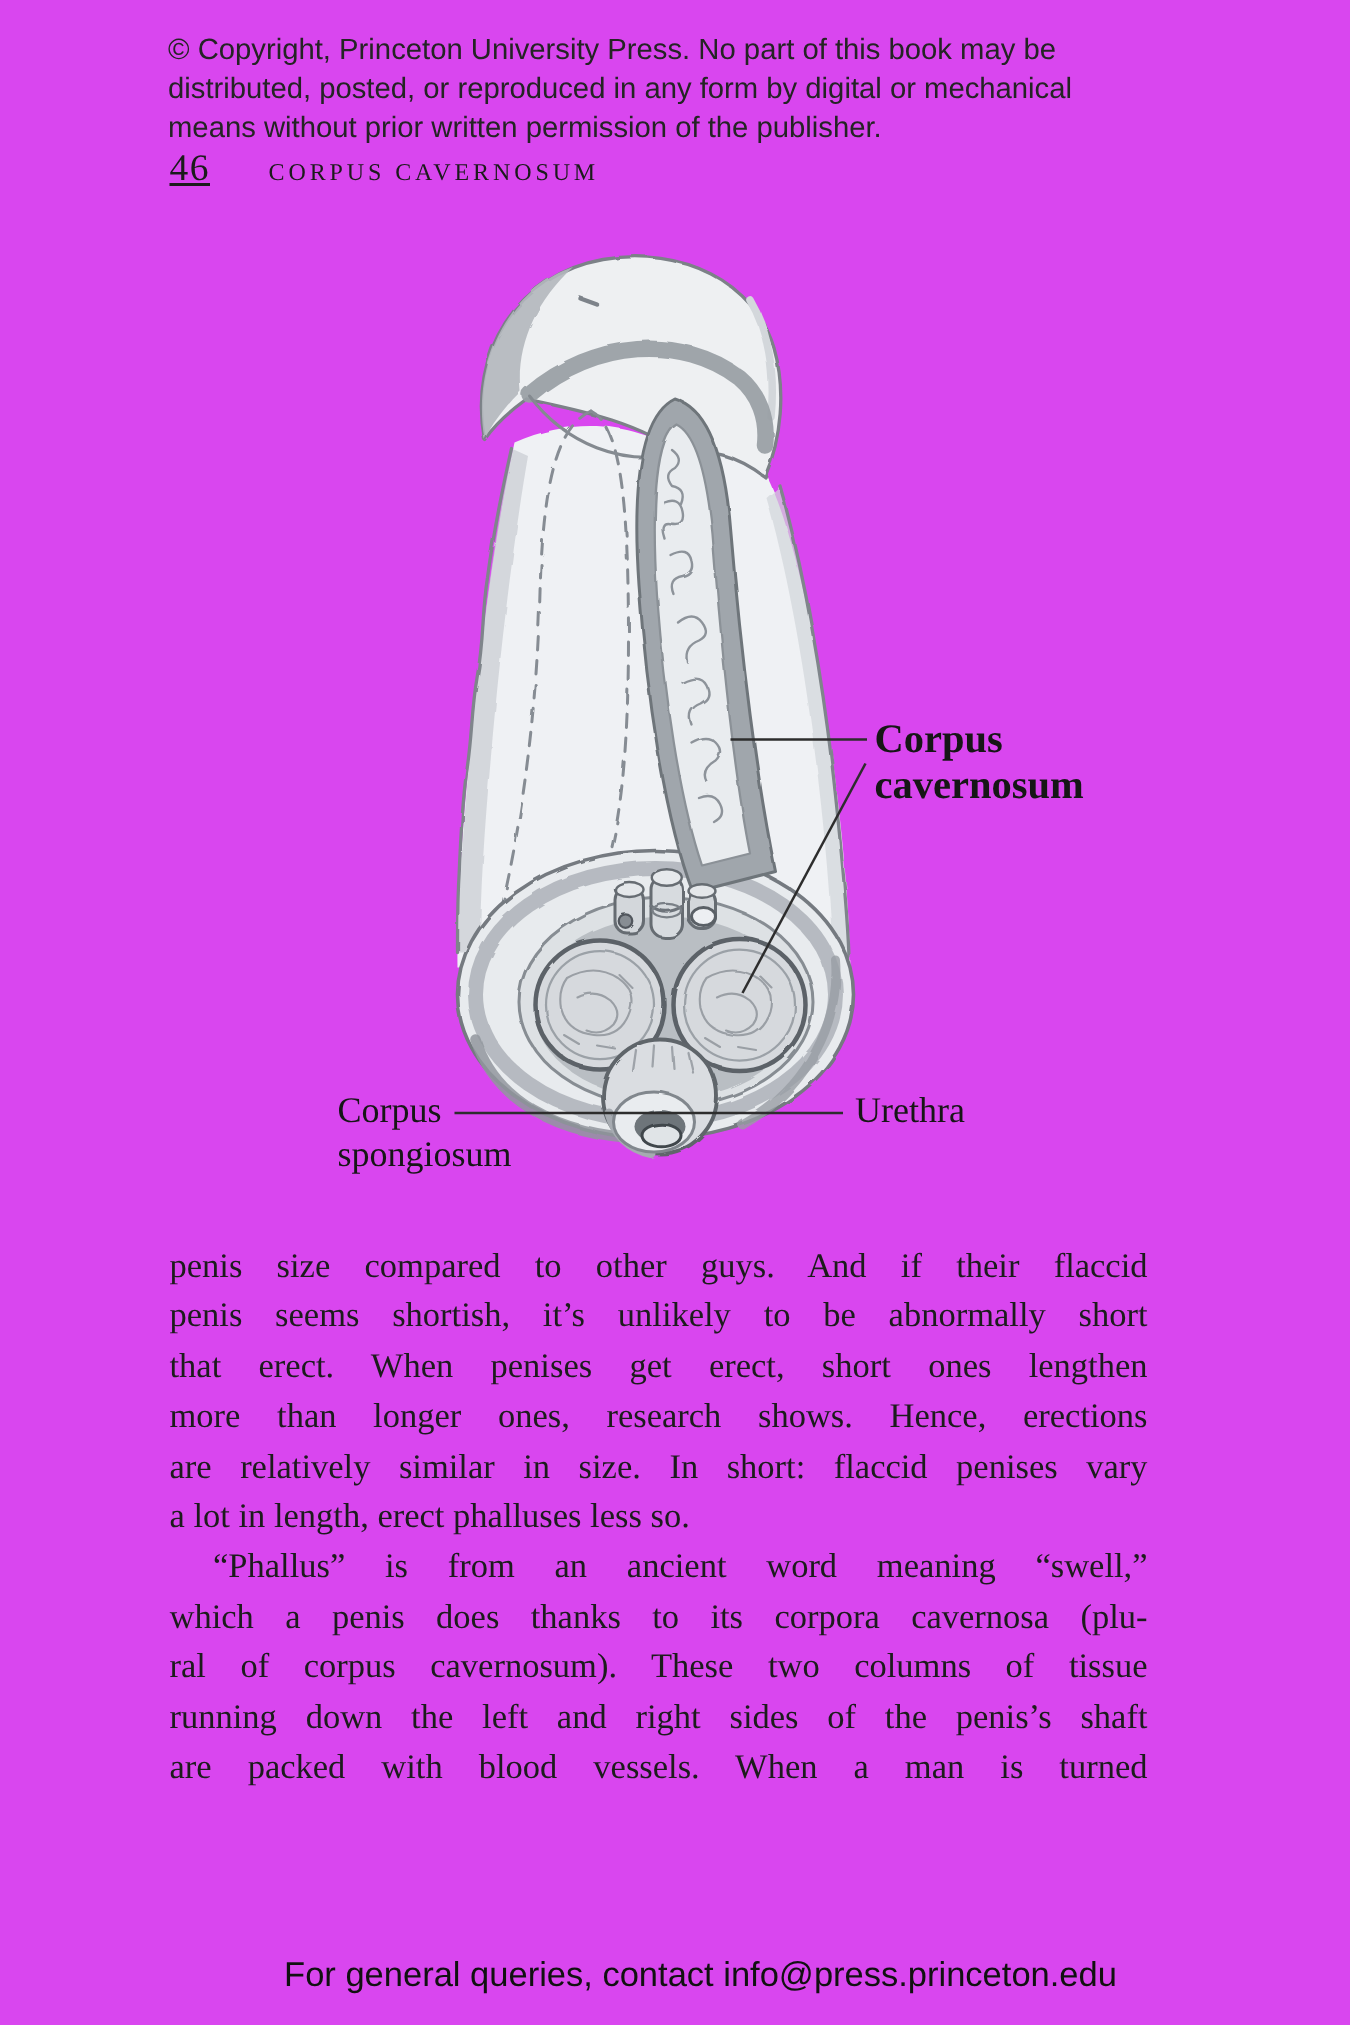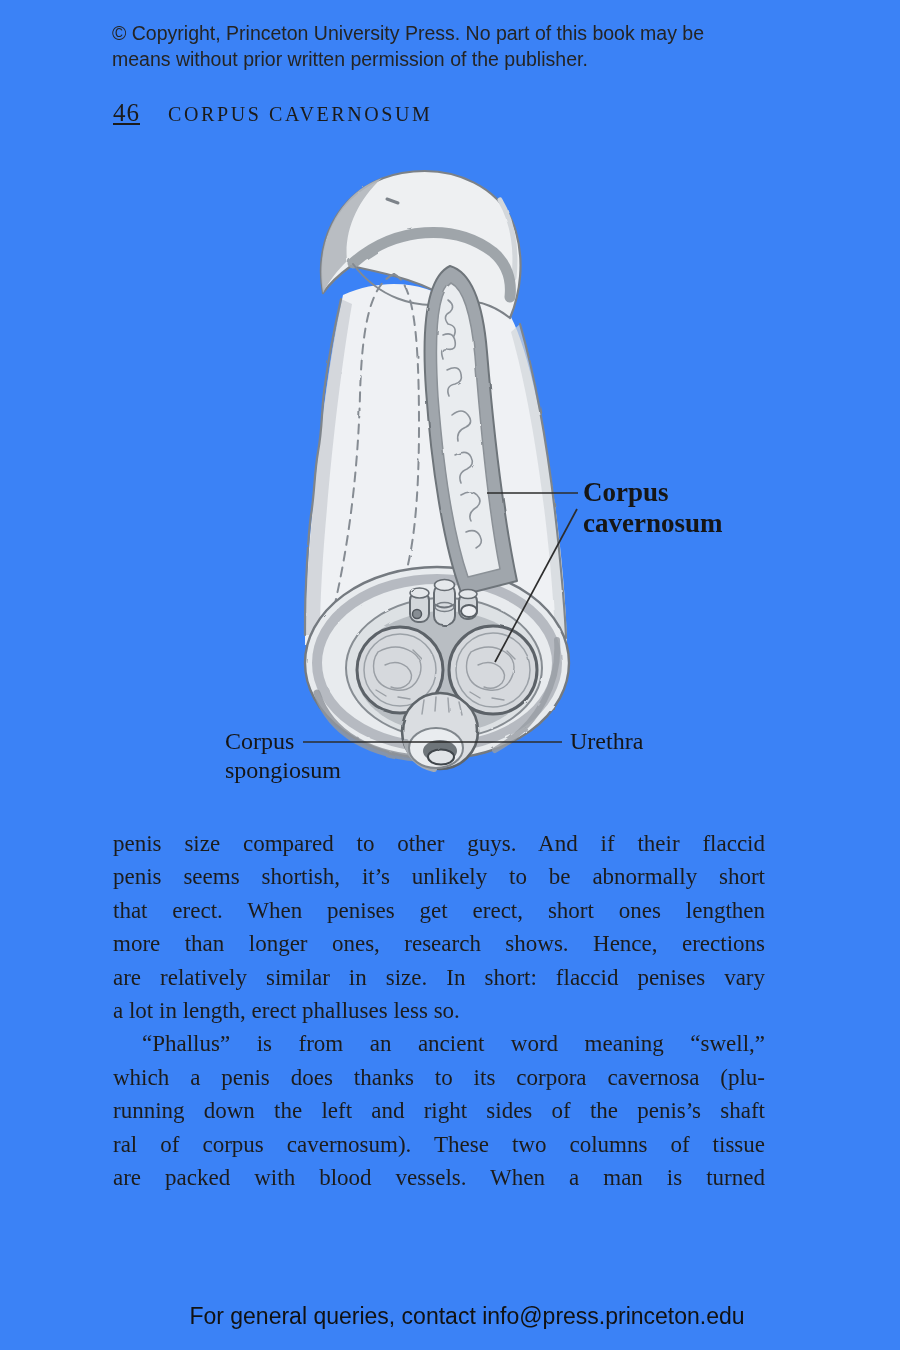--- a/index.html
+++ b/index.html
@@ -1,25 +1,25 @@
 <!DOCTYPE html>
 <html><head>
 <meta charset="utf-8">
 <style>
   html,body{margin:0;padding:0;background:#ffffff;}
-  .page{position:relative;width:900px;height:1350px;background:#3b82f6;overflow:hidden;
+  .page{position:relative;width:900px;height:1350px;background:#d946ef;overflow:hidden;
         font-family:"Liberation Serif",serif;color:#1e1e1e;}
   
   .copyright{position:absolute;left:112px;top:20px;width:700px;
              font-family:"Liberation Sans",sans-serif;font-size:19.5px;line-height:26px;color:#242424;}
   .copyright .cline{white-space:nowrap;}
   
   .runhead{position:absolute;left:113px;top:99px;white-space:nowrap;color:#1b1b1b;}
   .runhead .pnum{font-size:25px;letter-spacing:1px;text-decoration:underline;}
-  .runhead .rtitle{font-size:20px;letter-spacing:2.6px;margin-left:28px;}
+  .runhead .rtitle{font-size:16px;letter-spacing:2.6px;margin-left:39px;}
   
   .fig-svg{position:absolute;left:250px;top:140px;width:420px;height:680px;}
   .figlabel{position:absolute;white-space:nowrap;color:#161616;}
   .lbl-cc{left:583px;top:477px;font-size:27px;font-weight:bold;line-height:31px;}
   .lbl-cs{left:225px;top:727px;font-size:24px;line-height:28.5px;}
   .lbl-ur{left:570px;top:727px;font-size:24px;line-height:28px;}
   
   .bodytext{position:absolute;left:113px;top:827px;width:652px;font-size:23px;line-height:33.4px;color:#1c1c1c;}
   .bt-line{text-align:justify;text-align-last:justify;height:33.4px;overflow:hidden;}
   .bt-line.lastline{text-align-last:left;}
@@ -28,20 +28,21 @@
   .footer{position:absolute;left:0;top:1303px;width:900px;text-align:center;
           font-family:"Liberation Sans",sans-serif;font-size:23px;color:#111;padding-left:17px;}
 </style>
 </head>
 <body>
 
 <div class="page">
 
   <div class="copyright">
     <div class="cline">© Copyright, Princeton University Press. No part of this book may be</div>
+    <div class="cline">distributed, posted, or reproduced in any form by digital or mechanical</div>
     <div class="cline">means without prior written permission of the publisher.</div>
   </div>
 
   <div class="runhead">
     <span class="pnum">46</span><span class="rtitle">CORPUS CAVERNOSUM</span>
   </div>
 
   <svg class="fig-svg" viewBox="250 140 420 680" xmlns="http://www.w3.org/2000/svg">
     <defs>
       <filter id="pencil" x="-5%" y="-5%" width="110%" height="110%">
@@ -164,21 +165,21 @@
       <div class="bt-line">penis size compared to other guys. And if their flaccid</div>
       <div class="bt-line">penis seems shortish, it’s unlikely to be abnormally short</div>
       <div class="bt-line">that erect. When penises get erect, short ones lengthen</div>
       <div class="bt-line">more than longer ones, research shows. Hence, erections</div>
       <div class="bt-line">are relatively similar in size. In short: flaccid penises vary</div>
       <div class="bt-line lastline">a lot in length, erect phalluses less so.</div>
     </div>
     <div>
       <div class="bt-line firstline">“Phallus” is from an ancient word meaning “swell,”</div>
       <div class="bt-line">which a penis does thanks to its corpora cavernosa (plu-</div>
+      <div class="bt-line">ral of corpus cavernosum). These two columns of tissue</div>
       <div class="bt-line">running down the left and right sides of the penis’s shaft</div>
-      <div class="bt-line">ral of corpus cavernosum). These two columns of tissue</div>
       <div class="bt-line">are packed with blood vessels. When a man is turned</div>
     </div>
   </div>
 
   <div class="footer">For general queries, contact info@press.princeton.edu</div>
 
 </div>
 
 </body></html>

